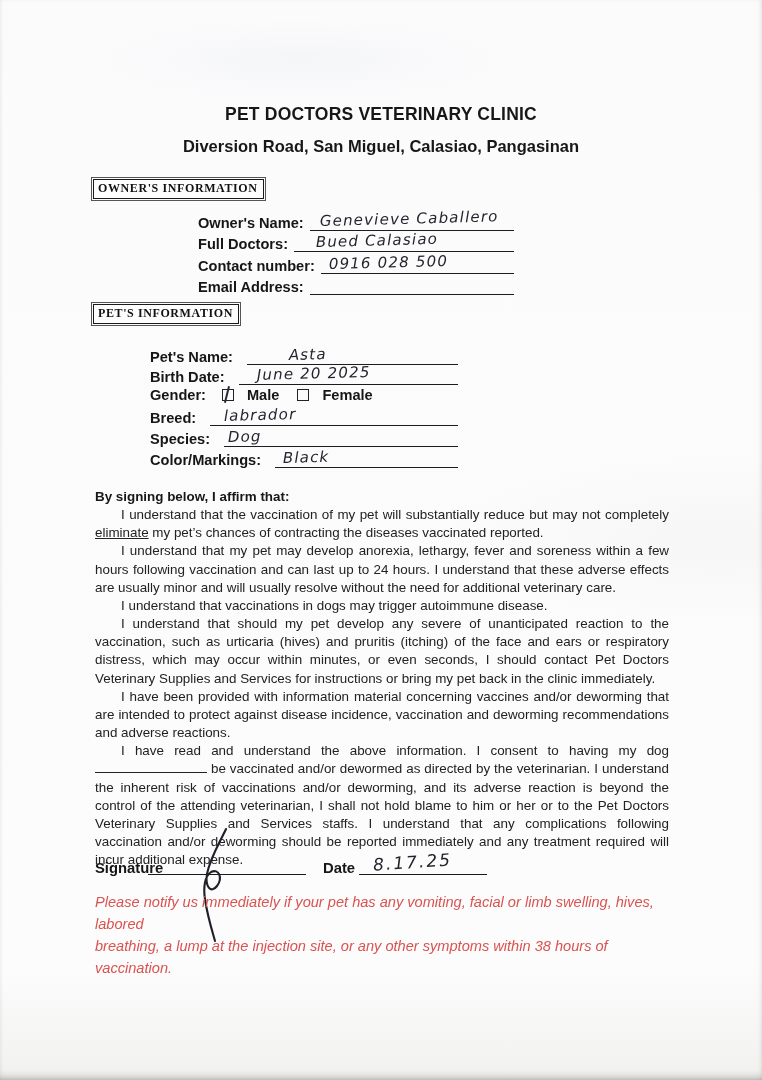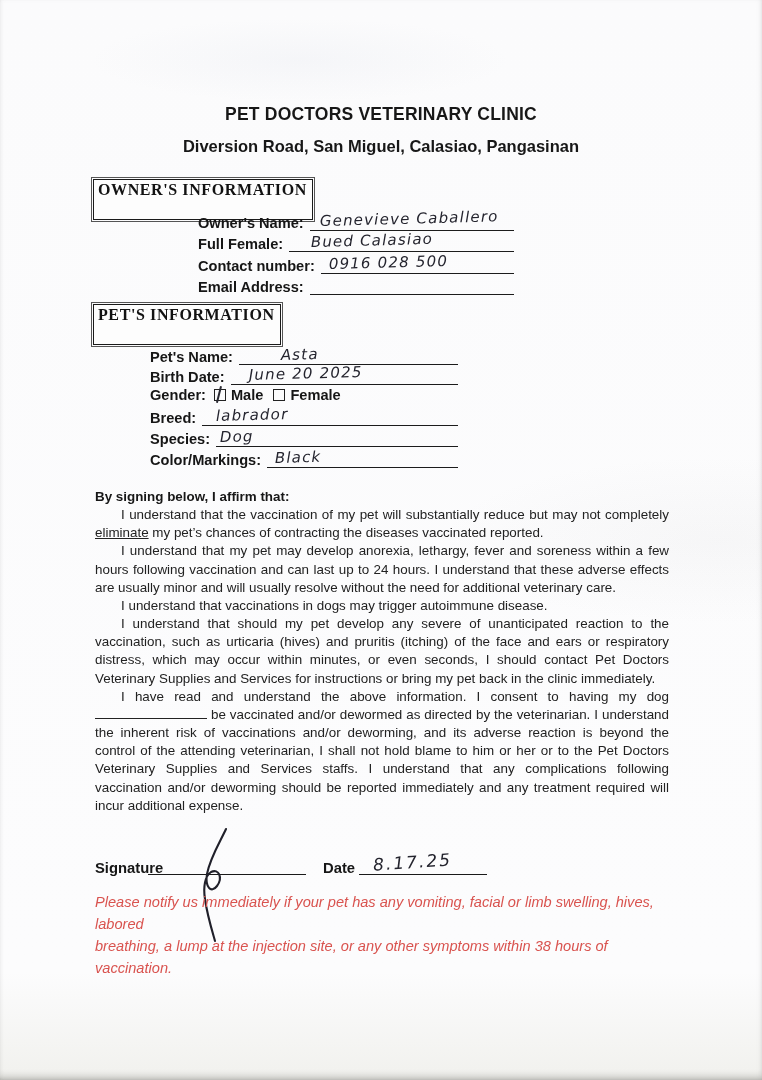--- a/index.html
+++ b/index.html
@@ -23,33 +23,33 @@
   
   .title-block{position:absolute;top:104px;left:0;width:762px;text-align:center;}
   .title-main{font-size:17.5px;font-weight:bold;letter-spacing:0.2px;color:#171717;}
   .title-sub{font-size:16.5px;font-weight:bold;margin-top:12px;color:#171717;}
   
   .section-box{
     position:absolute;left:93px;
     display:inline-block;
     border:1.6px solid #1a1a1a;
     outline:1px solid #555;outline-offset:1px;
-    padding:1px 5px 20px 4px;
+    padding:1px 5px 2px 4px;
     font-family:"Liberation Serif",serif;
-    font-weight:bold;font-size:16px;letter-spacing:0.6px;
+    font-weight:bold;font-size:12px;letter-spacing:0.6px;
     color:#121212;background:#fdfdfd;
   }
   #owner-heading{top:179px;}
   #pet-heading{top:304px;}
   
   .fields{position:absolute;left:150px;}
   #owner-fields{top:209px;width:316px;margin-left:48px;}
   #pet-fields{top:344px;width:308px;}
   .field-row{display:flex;align-items:flex-end;height:21.6px;}
-  #pet-fields .field-row{height:20.6px;}
+  #pet-fields .field-row{height:20.6px;gap:8px;}
   .field-label{font-weight:bold;font-size:14.6px;white-space:nowrap;padding-right:6px;color:#161616;}
   .field-line{flex:1;border-bottom:1.7px solid #1c1c1c;position:relative;height:19px;}
   .hw{
     font-family:"DejaVu Sans",sans-serif;font-style:italic;
     font-size:15px;color:#24242e;letter-spacing:1.2px;white-space:nowrap;
     position:absolute;bottom:0;transform:rotate(-1.5deg);transform-origin:left bottom;
   }
   
   .gender-row{align-items:center;}
   .cb{width:10px;height:10px;border:1.6px solid #222;display:inline-block;position:relative;margin:0 5px 1px 2px;flex:none;}
@@ -95,21 +95,21 @@
   <div class="section-box" id="owner-heading">OWNER'S INFORMATION</div>
 
   <div class="fields" id="owner-fields">
     <div class="field-row">
       <span class="field-label">Owner's Name:</span>
       <span class="field-line">
         <span class="hw" style="left:10px;">Genevieve Caballero</span>
       </span>
     </div>
     <div class="field-row">
-      <span class="field-label">Full Female:</span>
+      <span class="field-label">Full Doctors:</span>
       <span class="field-line">
         <span class="hw" style="left:22px;">Bued Calasiao</span>
       </span>
     </div>
     <div class="field-row">
       <span class="field-label">Contact number:</span>
       <span class="field-line">
         <span class="hw" style="left:8px;">0916 028 500</span>
       </span>
     </div>
@@ -162,20 +162,21 @@
       </span>
     </div>
   </div>
 
   <div class="affirm">
     <p class="lead">By signing below, I affirm that:</p>
     <p><span>I understand that the vaccination of my pet will substantially reduce but may not completely </span><span class="u">eliminate</span><span> my pet’s chances of contracting the diseases vaccinated reported.</span></p>
     <p>I understand that my pet may develop anorexia, lethargy, fever and soreness within a few hours following vaccination and can last up to 24 hours. I understand that these adverse effects are usually minor and will usually resolve without the need for additional veterinary care.</p>
     <p>I understand that vaccinations in dogs may trigger autoimmune disease.</p>
     <p>I understand that should my pet develop any severe of unanticipated reaction to the vaccination, such as urticaria (hives) and pruritis (itching) of the face and ears or respiratory distress, which may occur within minutes, or even seconds, I should contact Pet Doctors Veterinary Supplies and Services for instructions or bring my pet back in the clinic immediately.</p>
+    <p>I have been provided with information material concerning vaccines and/or deworming that are intended to protect against disease incidence, vaccination and deworming recommendations and adverse reactions.</p>
     <p><span>I have read and understand the above information. I consent to having my dog </span><span class="blank"></span><span> be vaccinated and/or dewormed as directed by the veterinarian. I understand the inherent risk of vaccinations and/or deworming, and its adverse reaction is beyond the control of the attending veterinarian, I shall not hold blame to him or her or to the Pet Doctors Veterinary Supplies and Services staffs. I understand that any complications following vaccination and/or deworming should be reported immediately and any treatment required will incur additional expense.</span></p>
   </div>
 
   <div class="sig-row">
     <span class="sig-label">Signature</span>
     <span class="sig-line"></span>
     <span class="date-label">Date</span>
     <span class="date-line"></span>
     <span class="date-hw">8.17.25</span>
   </div>

